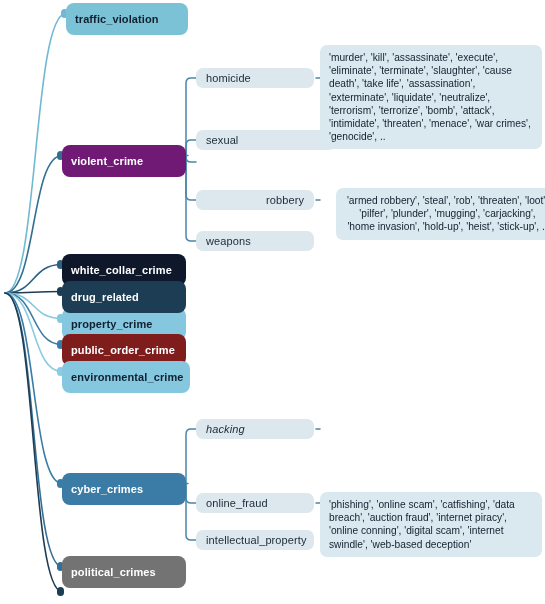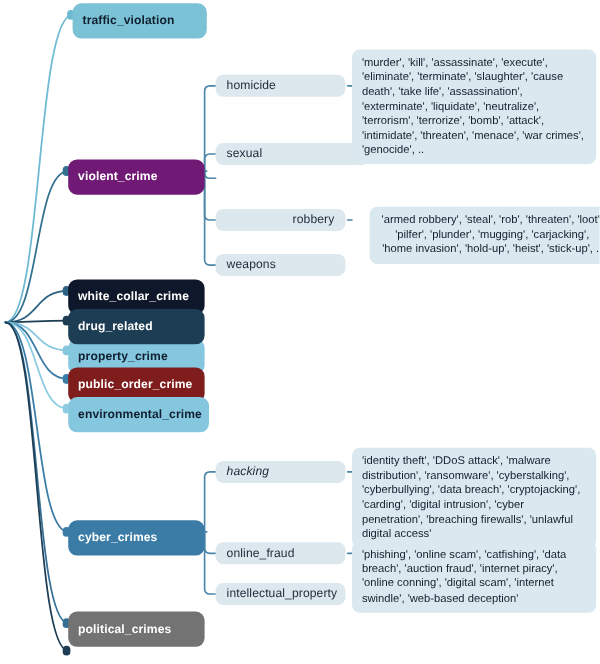--- a/index.html
+++ b/index.html
@@ -145,15 +145,14 @@
       <span>hacking</span>
     </div>
     <div class="node sub" style="left: 196px; top: 493px; width: 118px;">
       <span>online_fraud</span>
     </div>
     <div class="node sub" style="left: 196px; top: 530px; width: 118px;">
       <span>intellectual_property</span>
     </div>
     <div class="leafbox" style="left: 320px; top: 28px; width: 222px;">'murder', 'kill', 'assassinate', 'execute', 'eliminate', 'terminate', 'slaughter',  'cause death',  'take life', 'assassination', 'exterminate', 'liquidate', 'neutralize', 'terrorism', 'terrorize', 'bomb', 'attack', 'intimidate', 'threaten', 'menace', 'war crimes', 'genocide',  ..</div>
     <div class="leafbox" style="left: 336px; top: 171px; width: 222px; text-align: center;">'armed robbery', 'steal', 'rob', 'threaten', 'loot', 'pilfer', 'plunder', 'mugging', 'carjacking', 'home invasion', 'hold-up', 'heist', 'stick-up', ..</div>
-    <div class="leafbox" style="left: 320px; top: 390px; width: 222px;">'identity theft', 'DDoS attack', 'malware distribution', 'ransomware', 'cyberstalking', 'cyberbullying', 'data breach', 'cryptojacking', 'carding', 'digital intrusion', 'cyber penetration', 'breaching firewalls', 'unlawful digital access'</div>
     <div class="leafbox" style="left: 320px; top: 475px; width: 222px;">'phishing', 'online scam', 'catfishing', 'data breach', 'auction fraud', 'internet piracy', 'online conning', 'digital scam', 'internet swindle', 'web-based deception'</div>
   </div>
 
 </body></html>

